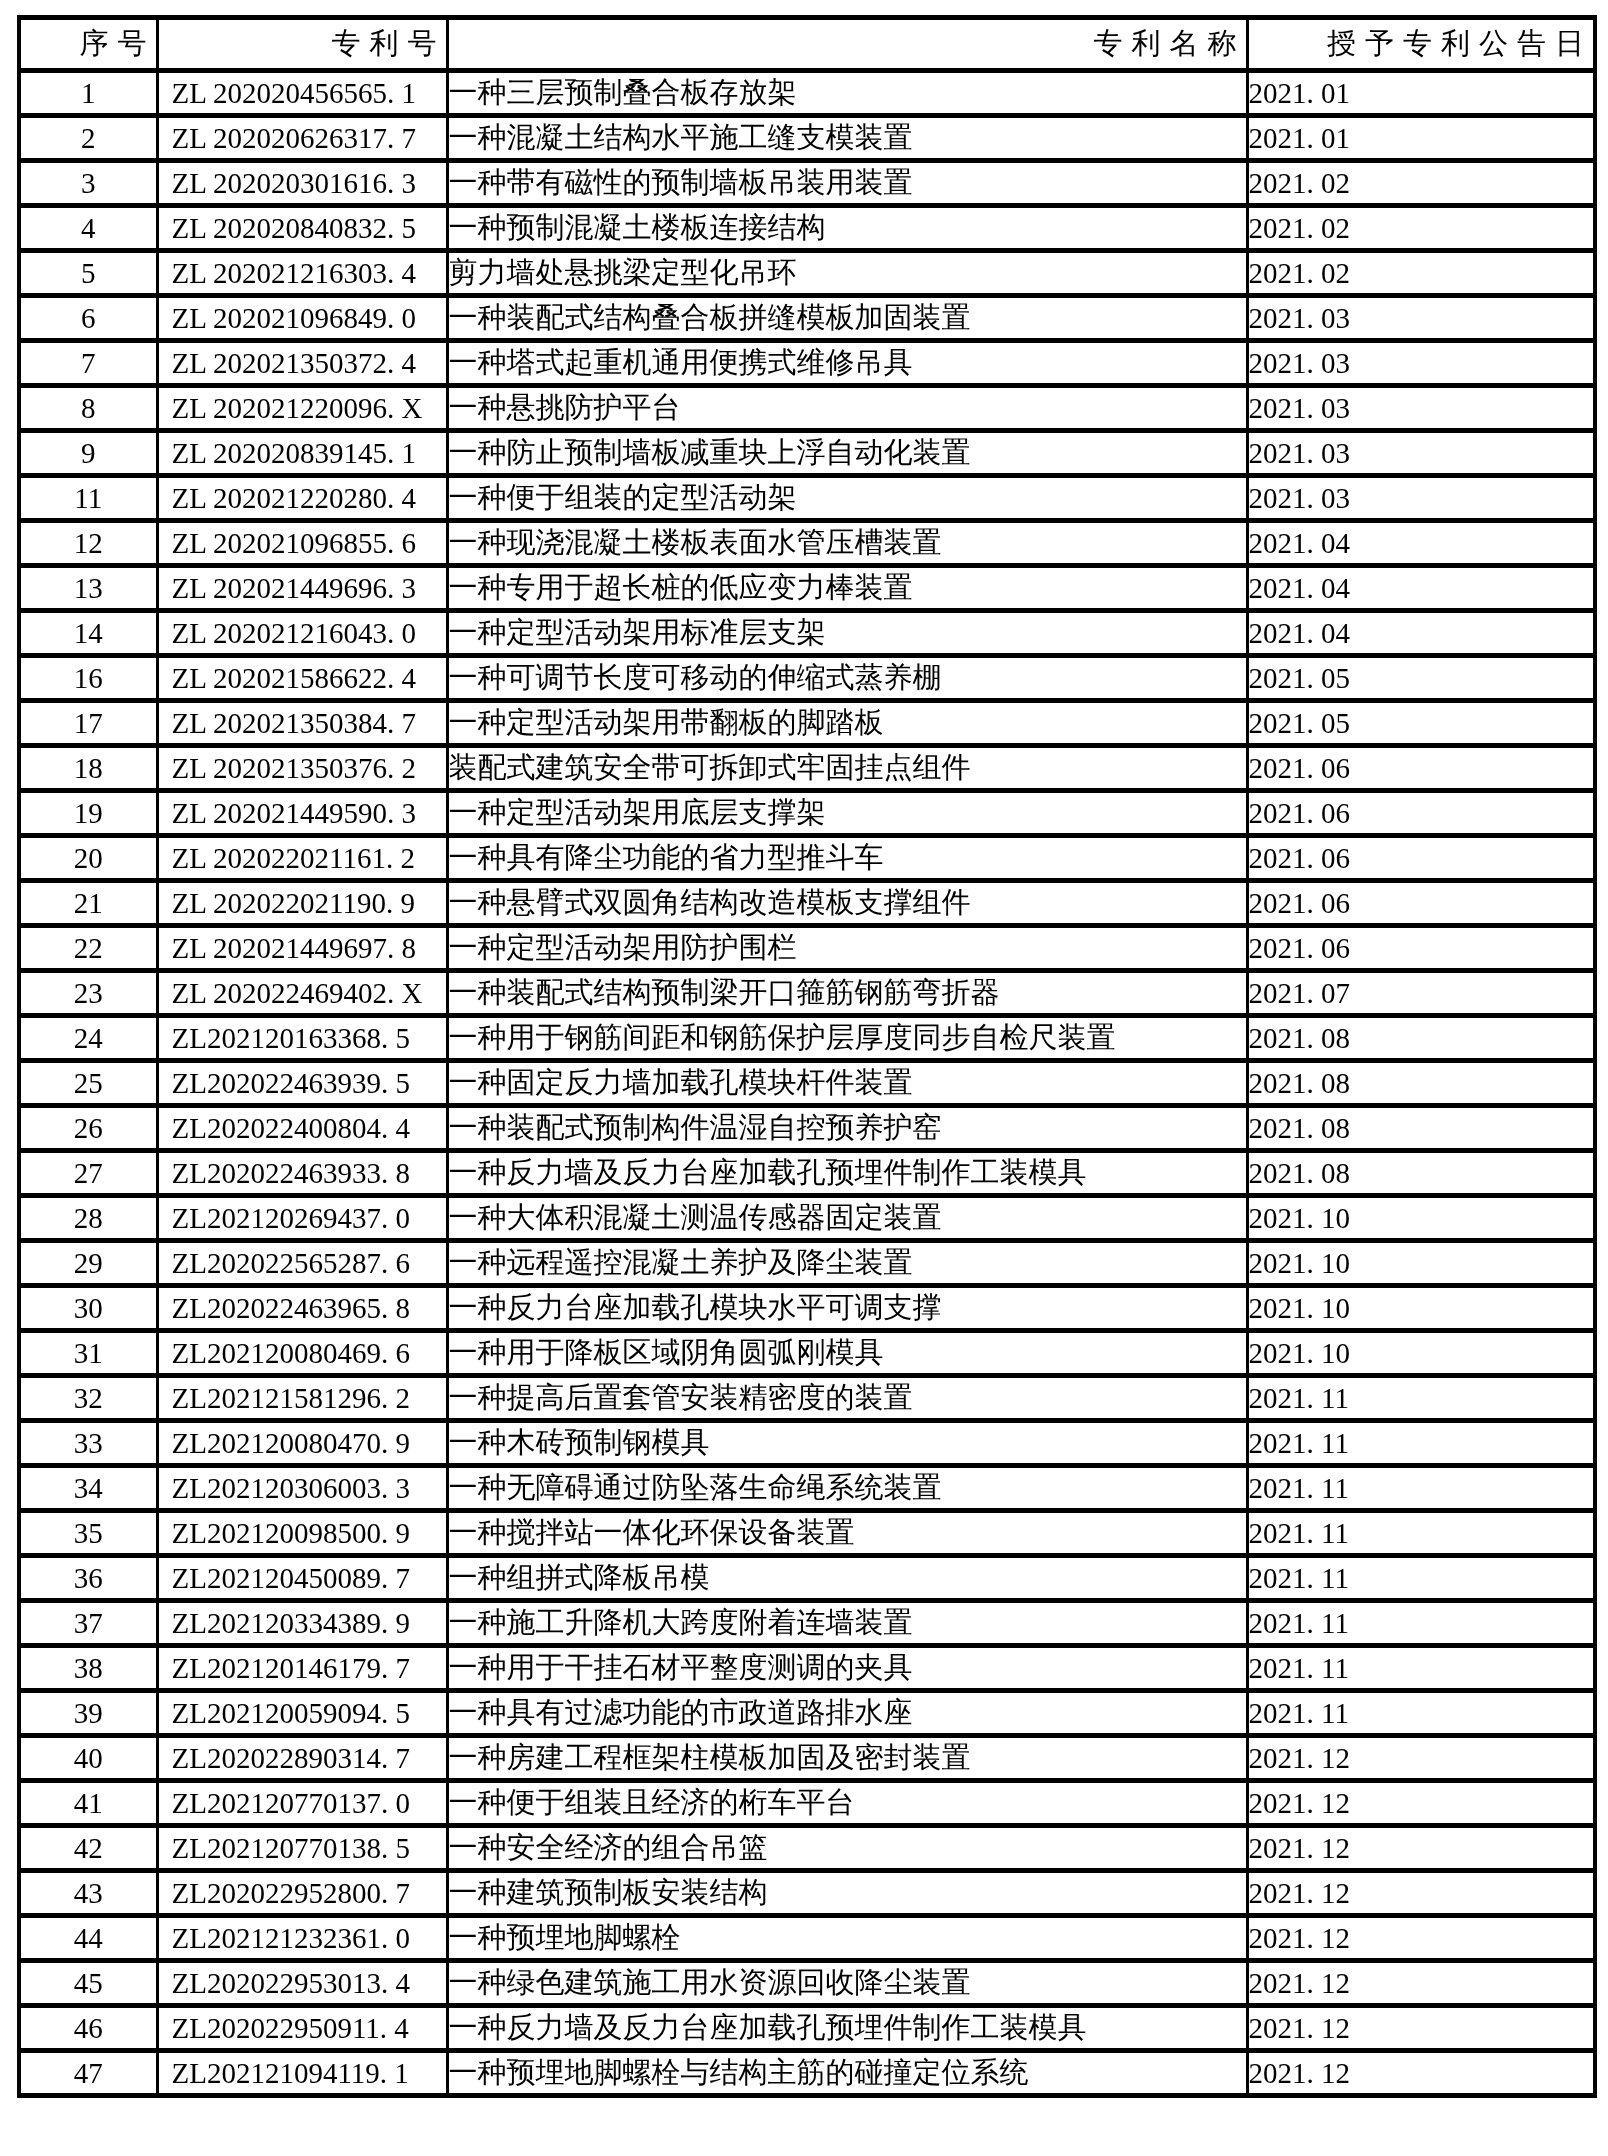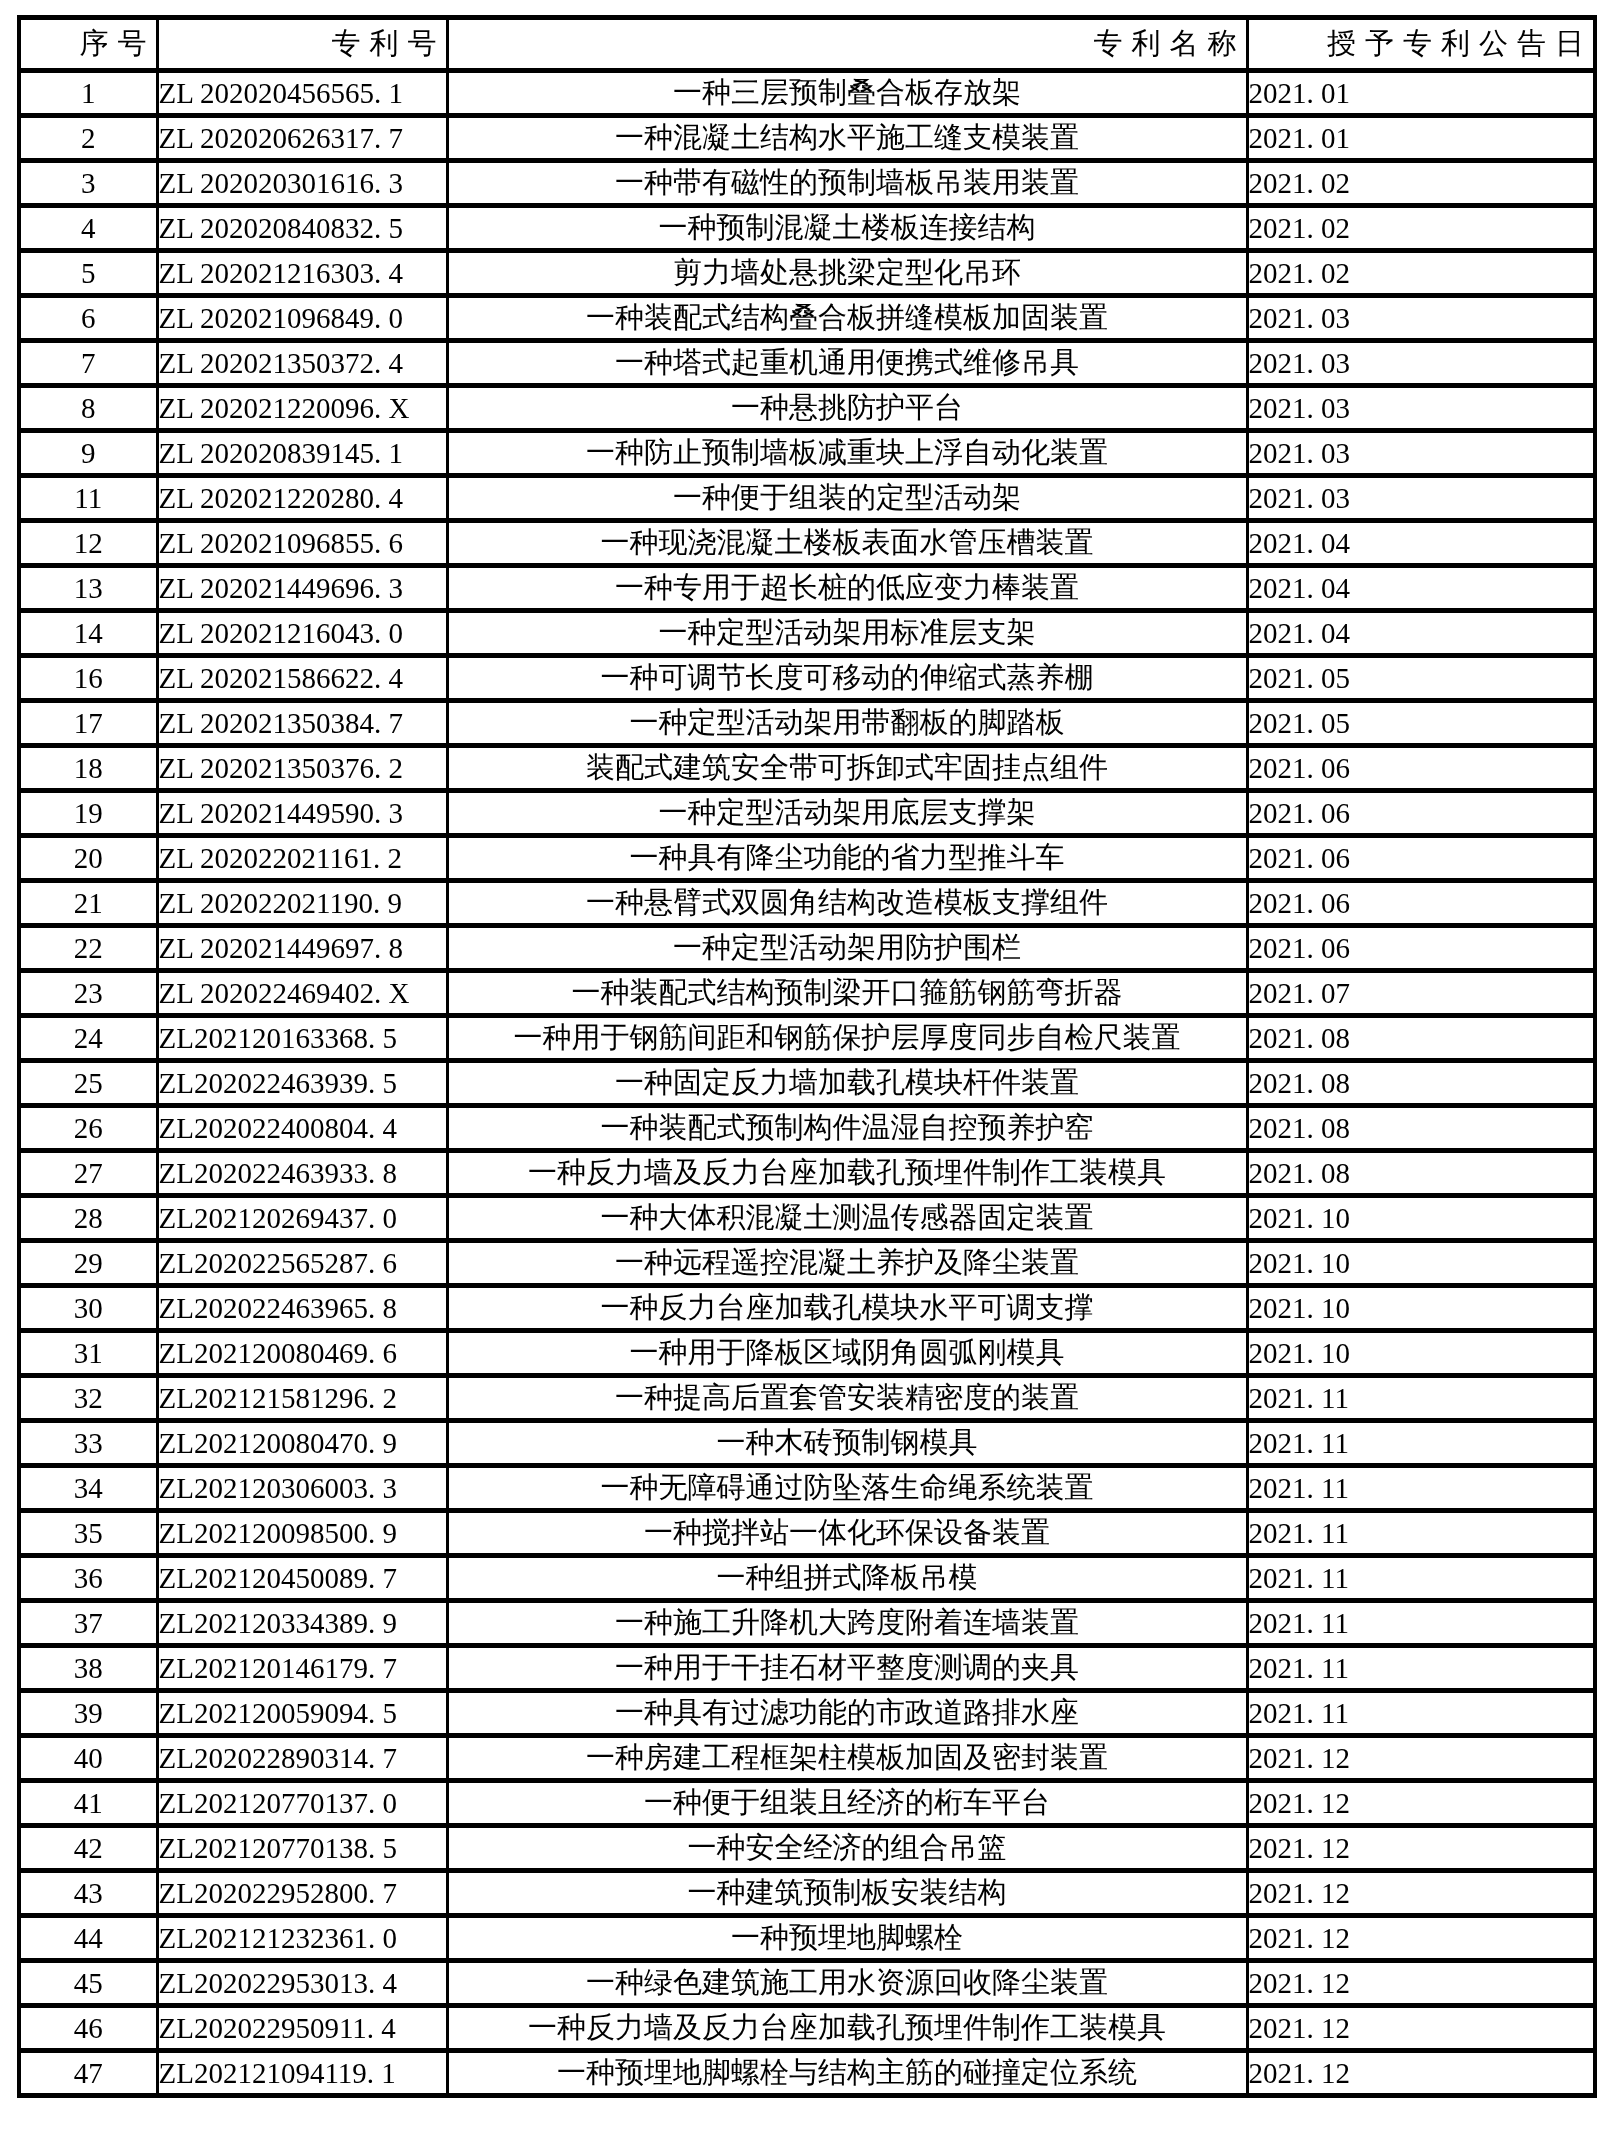--- a/index.html
+++ b/index.html
@@ -37,22 +37,22 @@
     vertical-align: middle;
   }
   th {
     height: 48px;
     text-align: right;
     letter-spacing: 9px;
     text-indent: 9px;
   }
   td { height: 39px; }
   td.c-no    { text-align: center; }
-  td.c-patent{ text-align: left; }
-  td.c-title { text-align: center; }
+  td.c-patent{ text-align: left; padding-left: 13px; }
+  td.c-title { text-align: left; }
   td.c-date  { }
 </style>
 </head>
 <body>
 
 <table class="patent-table">
   <colgroup>
     <col class="col-no">
     <col class="col-patent">
     <col class="col-title">

